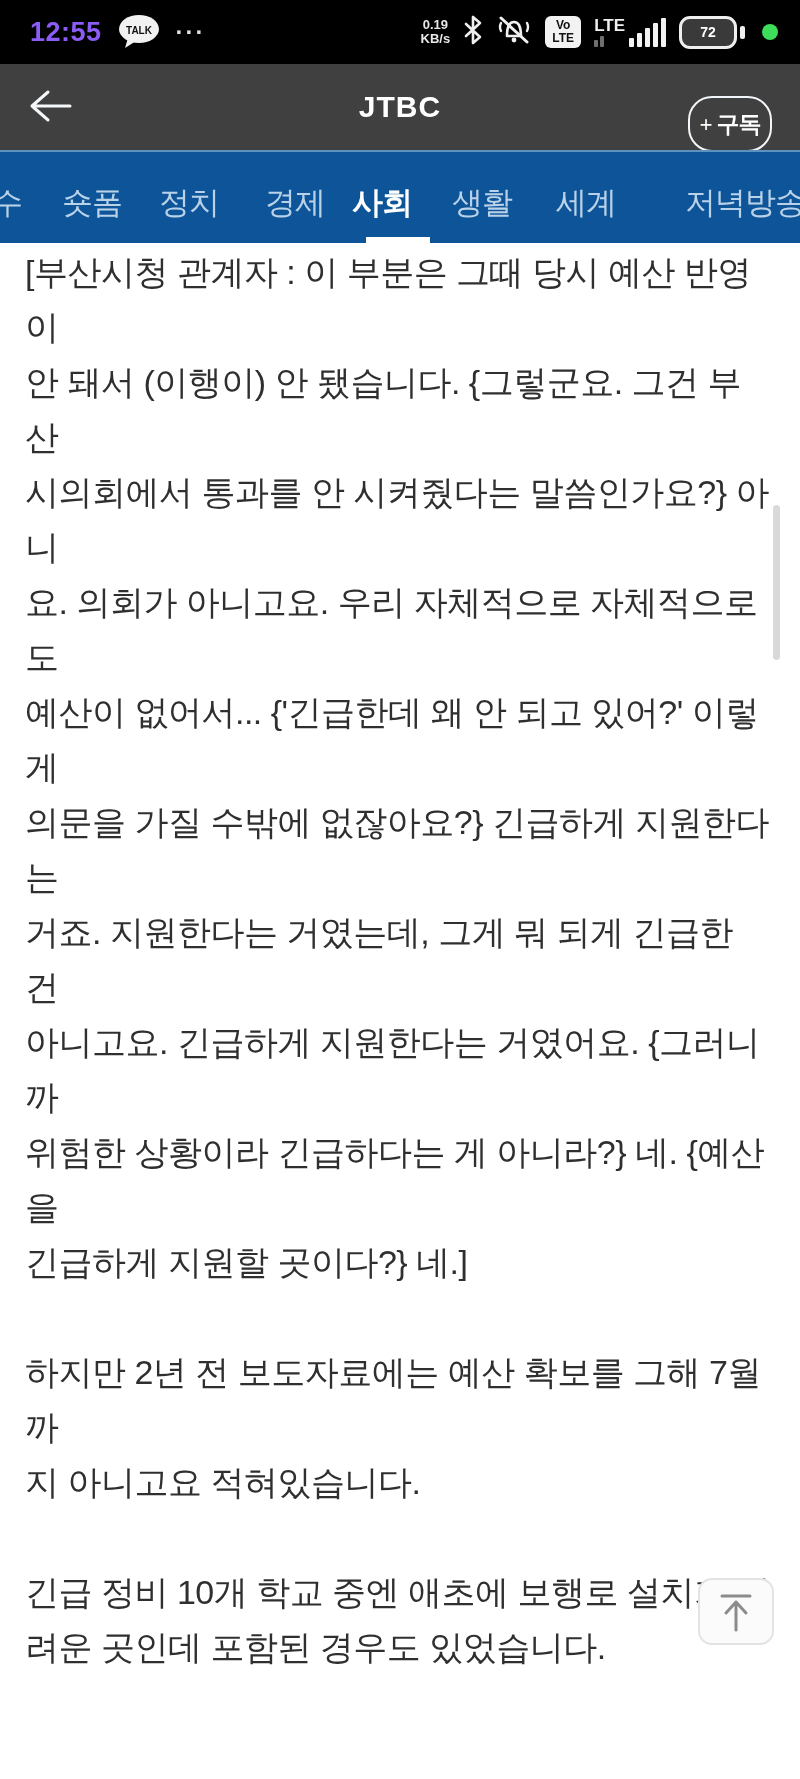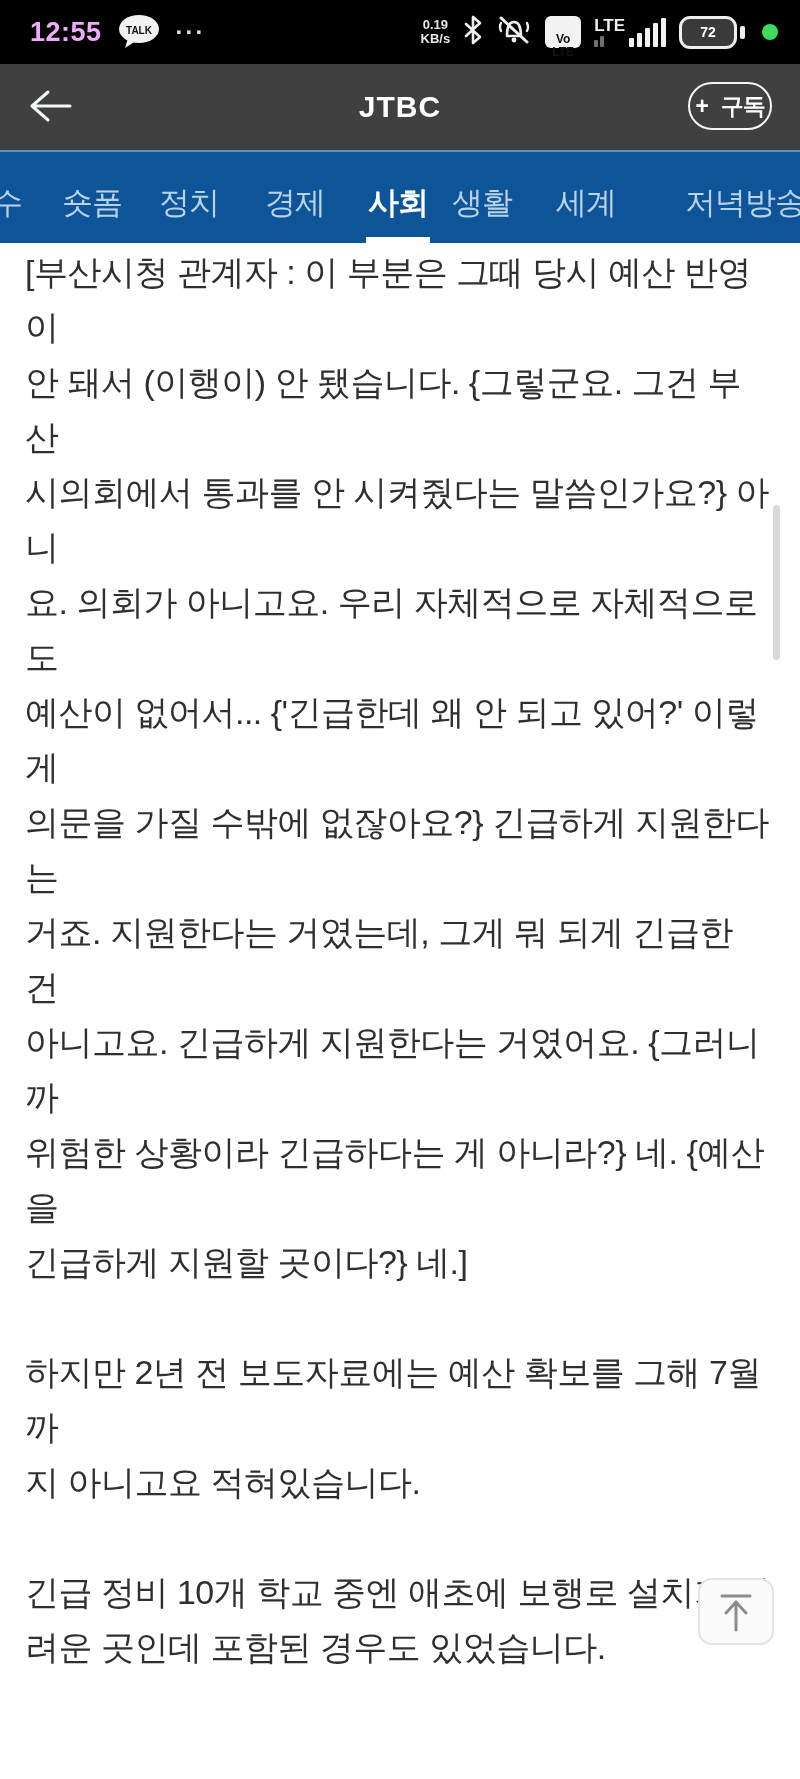--- a/index.html
+++ b/index.html
@@ -4,49 +4,49 @@
 <style>
   * { margin:0; padding:0; box-sizing:border-box; }
   html,body { width:800px; }
   body { font-family:"Liberation Sans","DejaVu Sans",sans-serif; background:#000; }
   .screen { position:relative; width:800px; height:1779px; background:#ffffff; overflow:hidden; }
 
   
   .status-bar { position:absolute; top:0; left:0; width:800px; height:64px; background:#000;
     display:flex; align-items:center; justify-content:space-between; padding:0 22px 0 30px; }
   .sb-left { display:flex; align-items:center; gap:16px; }
-  .sb-time { color:#f0abfc; font-size:27px; font-weight:bold; letter-spacing:0.5px; }
+  .sb-time { color:#8b5cf6; font-size:27px; font-weight:bold; letter-spacing:0.5px; }
   .talk-badge { width:42px; height:36px; position:relative; }
   .sb-dots { color:#dedede; font-size:24px; font-weight:bold; letter-spacing:2px; }
   .sb-right { display:flex; align-items:center; gap:13px; }
   .net-speed { color:#e6e6e6; font-size:13px; font-weight:bold; line-height:14px; text-align:center; }
   .volte-badge { background:#f2f2f2; border-radius:6px; width:36px; height:32px; color:#111;
-    font-size:12px; font-weight:bold; line-height:13px; text-align:center; padding-top:17px; }
+    font-size:12px; font-weight:bold; line-height:13px; text-align:center; padding-top:3px; }
   .lte-wrap { display:flex; align-items:flex-end; gap:4px; }
   .lte-col { display:flex; flex-direction:column; align-items:flex-start; }
   .lte-label { color:#f0f0f0; font-size:17px; font-weight:bold; line-height:17px; }
   .mini-bars { display:flex; align-items:flex-end; gap:2px; margin-top:2px; }
   .mini-bars i { display:block; width:4px; background:#6f6f6f; border-radius:1px; }
   .sig-bars { display:flex; align-items:flex-end; gap:3px; }
   .sig-bars i { display:block; width:5px; background:#f2f2f2; border-radius:1px; }
   .battery { display:flex; align-items:center; gap:3px; }
   .battery-pill { width:58px; height:33px; border:3px solid #efefef; border-radius:11px; background:#3a3a3a;
     color:#fff; font-size:14px; font-weight:bold; display:flex; align-items:center; justify-content:center; }
   .battery-nub { width:5px; height:13px; background:#efefef; border-radius:2px; }
   .green-dot { width:16px; height:16px; border-radius:50%; background:#3ddc5a; margin-left:4px; }
 
   
   .app-header { position:absolute; top:64px; left:0; width:800px; height:86px; background:#404040;
     display:flex; align-items:center; justify-content:center; }
   .back-btn { position:absolute; left:28px; top:22px; width:44px; height:40px; cursor:pointer; }
   .header-title { color:#ffffff; font-size:30px; font-weight:bold; letter-spacing:1px; }
-  .subscribe-btn { position:absolute; right:28px; top:18px; width:84px; height:48px; border:2.5px solid #f2f6fa;
+  .subscribe-btn { position:absolute; right:28px; top:32px; width:84px; height:56px; border:2.5px solid #f2f6fa;
     border-radius:24px; color:#ffffff; background:transparent; font-size:23px; font-weight:bold;
     display:flex; align-items:center; justify-content:center; letter-spacing:-1px; cursor:pointer;
-    font-family:Liberation Mono, monospace; }
+    font-family:Liberation Serif, serif; }
 
   
   .tab-bar { position:absolute; top:150px; left:0; width:800px; height:93px; background:#0d5499;
     border-top:2px solid rgba(173,205,231,0.5); }
   .tab { position:absolute; top:30px; color:#b9d2e8; font-size:31px; letter-spacing:-1px; cursor:pointer; white-space:nowrap; }
   .tab.active { color:#ffffff; font-weight:bold; }
   .tab-underline { position:absolute; left:366px; bottom:0; width:64px; height:6px; background:#ffffff; }
 
   
   .article { position:absolute; top:243px; left:0; width:800px; padding:2px 18px 0 25px;
@@ -135,21 +135,21 @@
     </span>
     <span class="header-title">JTBC</span>
     <button class="subscribe-btn">+ 구독</button>
   </div>
 
   <div class="tab-bar">
     <span class="tab" style="left:-8px">수</span>
     <span class="tab" style="left:62px">숏폼</span>
     <span class="tab" style="left:159px">정치</span>
     <span class="tab" style="left:265px">경제</span>
-    <span class="tab active" style="left:368px">사회</span>
+    <span class="tab active" style="left:352px">사회</span>
     <span class="tab" style="left:452px">생활</span>
     <span class="tab" style="left:556px">세계</span>
     <span class="tab" style="left:685px">저녁방송</span>
     <span class="tab-underline"></span>
   </div>
 
   <div class="article">
     <p>[부산시청 관계자 : 이 부분은 그때 당시 예산 반영이
 안 돼서 (이행이) 안 됐습니다. {그렇군요. 그건 부산
 시의회에서 통과를 안 시켜줬다는 말씀인가요?} 아니

